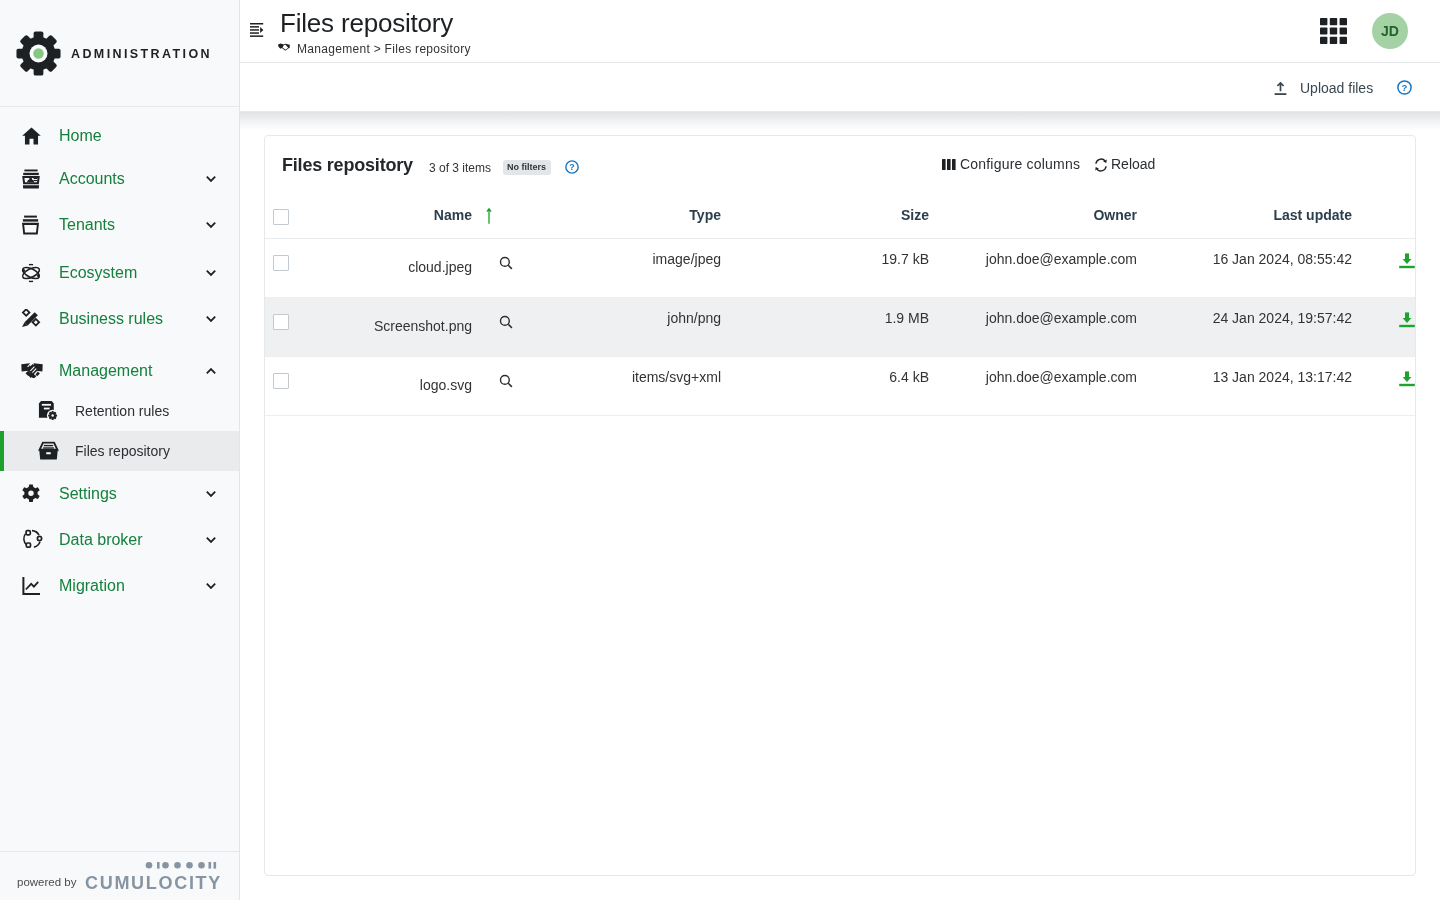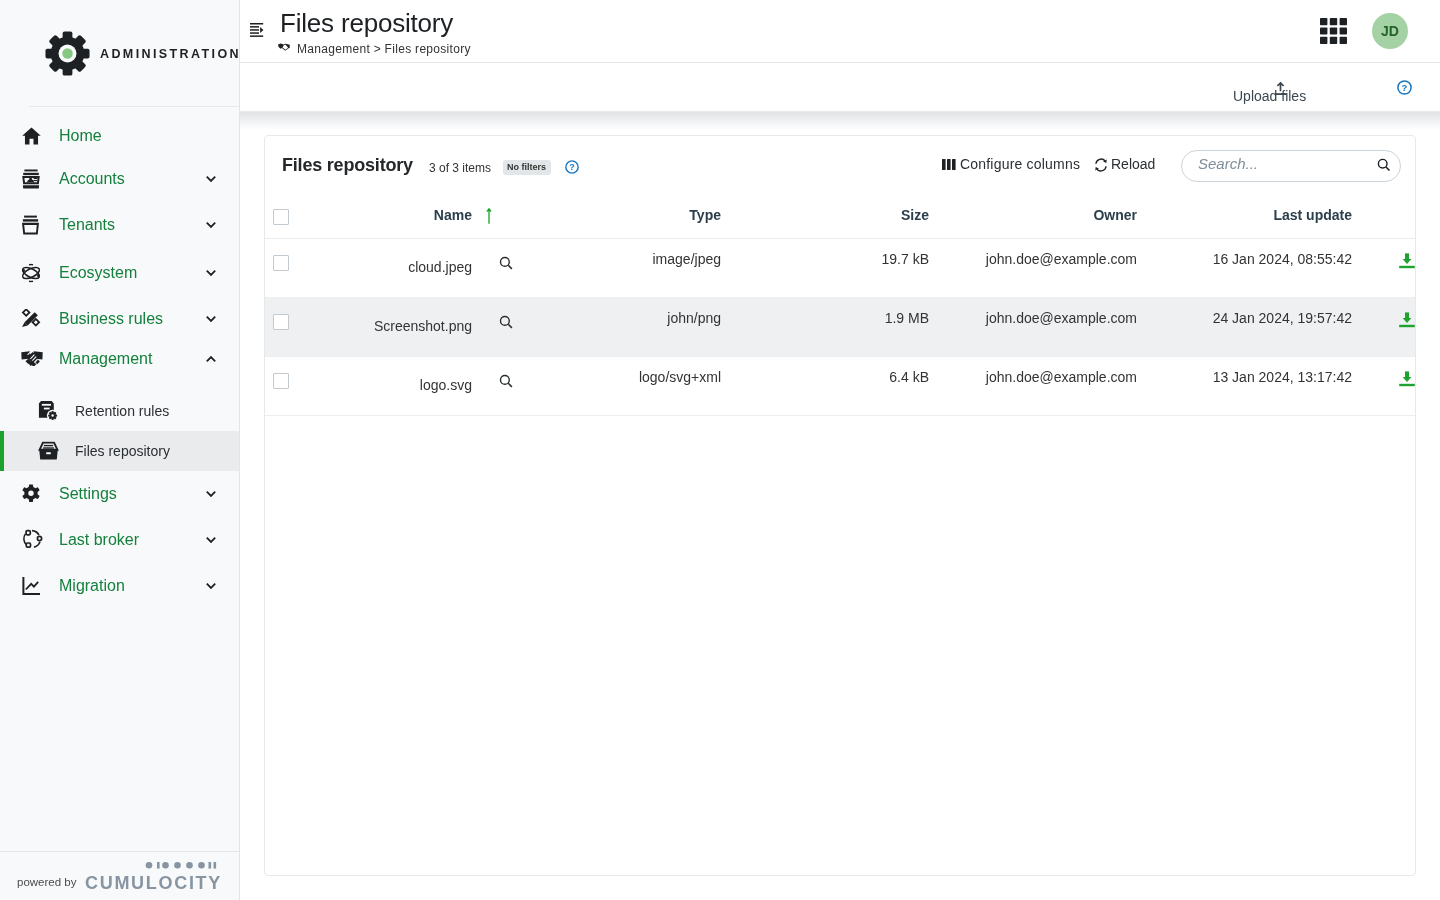--- a/index.html
+++ b/index.html
@@ -2,21 +2,21 @@
 <html><head>
 <meta charset="utf-8">
 <style>
   * { margin:0; padding:0; box-sizing:border-box; }
   html,body { width:1440px; height:900px; overflow:hidden; background:#fff;
     font-family:"Liberation Sans", sans-serif; color:#333; }
   
   #sidebar { position:absolute; left:0; top:0; width:240px; height:900px;
     background:#f8f9fa; border-right:1px solid #e2e5e8; }
   #brand { position:absolute; left:0; top:0; width:239px; height:107px;
-    border-bottom:1px solid #e6e8ea;margin-left:29px; }
+    border-bottom:1px solid #e6e8ea; }
   #brand .txt { position:absolute; left:71px; top:47px; font-size:12.5px; font-weight:bold;
     letter-spacing:2.4px; color:#1d2124; }
   .navitem { position:absolute; left:0; width:239px; height:47px; }
   .navitem .ic { position:absolute; left:22px; top:50%; transform:translateY(-50%); }
   .navitem .lb { position:absolute; left:59px; top:50%; transform:translateY(-50%);
     font-size:16px; color:#15803d; white-space:nowrap; }
   .navitem .ch { position:absolute; right:23px; top:50%; transform:translateY(-50%); }
   .subitem { position:absolute; left:0; width:239px; height:40px; }
   .subitem .ic { position:absolute; left:38px; top:50%; transform:translateY(-50%); }
   .subitem .lb { position:absolute; left:75px; top:50%; transform:translateY(-50%);
@@ -156,21 +156,21 @@
       <g stroke="#1d2124" stroke-width="1.7" fill="none">
         <rect x="2.7" y="1.2" width="4.4" height="4.4" transform="rotate(45 4.9 3.4)"></rect>
         <rect x="11.9" y="10.4" width="4.4" height="4.4" transform="rotate(45 14.1 12.6)"></rect>
       </g>
     </svg>
     <span class="lb">Business rules</span>
     <svg class="ch" width="10" height="7" viewBox="0 0 10 7">
         <path d="M0.8 1.2 L5 5.4 L9.2 1.2" stroke="#1d2124" stroke-width="1.8" fill="none"></path>
       </svg>
   </div>
-  <div class="navitem" style="top:335px;">
+  <div class="navitem" style="top:347px;">
     <svg class="ic" style="left:20.5px;margin-top:-1px;" width="22" height="16" viewBox="0 0 22 16">
       <g fill="#1d2124">
         <polygon points="0.3,2.2 8.8,1.2 9.9,8.4 0.6,9.6"></polygon>
         <polygon points="12.6,1.2 21.7,2.2 21.4,9.6 13.2,8.4"></polygon>
         <rect x="7.7" y="3.6" width="8" height="8" transform="rotate(45 11.7 7.6)"></rect>
         <rect x="-1.8" y="-1.8" width="3.8" height="3.8" transform="translate(7.2 11.2) rotate(45)"></rect>
         <rect x="-1.8" y="-1.8" width="3.8" height="3.8" transform="translate(9.8 13.2) rotate(45)"></rect>
         <rect x="-1.8" y="-1.8" width="3.8" height="3.8" transform="translate(12.6 14.1) rotate(45)"></rect>
         <rect x="-1.8" y="-1.8" width="3.8" height="3.8" transform="translate(16.2 11.4) rotate(45)"></rect>
       </g>
@@ -226,21 +226,21 @@
     <svg class="ic" style="left:21.5px;margin-top:-0.5px;" width="21" height="21" viewBox="0 0 21 21">
       <g stroke="#1d2124" stroke-width="1.6" fill="none">
         <path d="M10 2.1 A8.4 8.4 0 0 1 17 6.6"></path>
         <path d="M18 13.2 A8.4 8.4 0 0 1 12 18.6"></path>
         <path d="M4.4 16.3 A8.4 8.4 0 0 1 3.4 5.4"></path>
       </g>
       <rect x="4.1" y="2.1" width="4.2" height="4.2" rx="1.2" fill="none" stroke="#1d2124" stroke-width="1.7"></rect>
       <circle cx="17.5" cy="10" r="2.1" fill="none" stroke="#1d2124" stroke-width="1.7"></circle>
       <rect x="4.3" y="14.5" width="4.2" height="4.2" rx="1.2" fill="none" stroke="#1d2124" stroke-width="1.7"></rect>
     </svg>
-    <span class="lb">Last broker</span>
+    <span class="lb">Data broker</span>
     <svg class="ch" width="10" height="7" viewBox="0 0 10 7">
         <path d="M0.8 1.2 L5 5.4 L9.2 1.2" stroke="#1d2124" stroke-width="1.8" fill="none"></path>
       </svg>
   </div>
   <div class="navitem" style="top:562px;">
     <svg class="ic" style="left:21px;" width="20" height="22" viewBox="0 0 20 21">
       <path d="M2.4 1.4 V18.6 H19" stroke="#1d2124" stroke-width="2" fill="none"></path>
       <path d="M4.8 14 L10.2 8.4 L12.9 11.1 L17.2 6.4" stroke="#1d2124" stroke-width="1.8" fill="none"></path>
     </svg>
     <span class="lb">Migration</span>
@@ -294,21 +294,21 @@
         <rect x="19.6" y="18.8" width="7.4" height="7.2" rx="0.8"></rect>
     </g>
   </svg>
   <div id="avatar">JD</div>
 </div>
 <div id="actionbar">
   <svg style="position:absolute;left:1034px;top:19px;" width="13" height="13" viewBox="0 0 13 13">
     <path d="M6.5 9.2 V1.2 M3.4 4 L6.5 0.9 L9.6 4" stroke="#3a4750" stroke-width="1.7" fill="none"></path>
     <rect x="0.6" y="11.2" width="11.8" height="1.8" fill="#3a4750"></rect>
   </svg>
-  <span class="btnlink" style="position:absolute;left:993px;top:17px;margin-top:8px;">Upload files</span>
+  <span class="btnlink" style="position:absolute;left:1060px;top:17px;">Upload files</span>
   <svg style="position:absolute;left:1157px;top:17px;" width="15" height="15" viewBox="0 0 15 15">
     <circle cx="7.5" cy="7.5" r="6.6" fill="none" stroke="#1776bf" stroke-width="1.5"></circle>
     <text x="7.5" y="11" text-anchor="middle" font-size="9.5" font-weight="bold" fill="#1776bf" font-family="Liberation Sans, sans-serif">?</text>
   </svg>
 </div>
 <div id="abshadow"></div>
 <div id="card">
   <div id="cardhead">
     <div id="ctitle">Files repository</div>
     <div id="citems">3 of 3 items</div>
@@ -325,27 +325,20 @@
       </g>
     </svg>
     <span style="position:absolute;left:695px;top:20px;font-size:14px;letter-spacing:0.2px;color:#2b2f33;">Configure columns</span>
     <svg style="position:absolute;left:829px;top:21.5px;" width="14" height="14" viewBox="0 0 16 16">
       <path d="M2.2 6.6 A6 6 0 0 1 12.6 3.2" stroke="#1d2124" stroke-width="1.6" fill="none"></path>
       <path d="M13.8 9.4 A6 6 0 0 1 3.4 12.8" stroke="#1d2124" stroke-width="1.6" fill="none"></path>
       <path d="M14.6 1.6 L14.1 5.7 L10.4 3.9 Z" fill="#1d2124"></path>
       <path d="M1.4 14.4 L1.9 10.3 L5.6 12.1 Z" fill="#1d2124"></path>
     </svg>
     <span style="position:absolute;left:846px;top:20px;font-size:14px;color:#2b2f33;">Reload</span>
-    <div id="search">
-        <span class="ph">Search...</span>
-      <svg style="position:absolute;right:9px;top:6.5px;" width="14" height="14" viewBox="0 0 15 15">
-        <circle cx="6.1" cy="6.1" r="4.6" fill="none" stroke="#1d2124" stroke-width="1.5"></circle>
-        <path d="M9.6 9.6 L13.4 13.4" stroke="#1d2124" stroke-width="1.7"></path>
-      </svg>
-    </div>
     <svg style="position:absolute;left:219px;top:71px;z-index:2;" width="10" height="18" viewBox="0 0 10 18">
       <path d="M5 16.8 V2 M2.9 4.6 L5 1.8 L7.1 4.6" stroke="#17a128" stroke-width="1.3" fill="none"></path>
     </svg>
   </div>
   <table>
     <thead>
       <tr>
         <th class="cbcell cbh">
             <div class="cb"></div>
           </th>
@@ -403,21 +396,21 @@
       </tr>
       <tr>
         <td class="cbcell">
             <div class="cb"></div>
           </td>
         <td class="namecell">logo.svg</td>
         <td class="magcell"><svg style="margin-top:4.5px;margin-left:2px;" width="14" height="14" viewBox="0 0 15 15">
               <circle cx="6.3" cy="6.3" r="4.7" fill="none" stroke="#2a2e31" stroke-width="1.5"></circle>
               <path d="M9.9 9.9 L13.8 13.8" stroke="#2a2e31" stroke-width="1.7"></path>
             </svg></td>
-        <td class="typecell">logo/svg+xml</td>
+        <td class="typecell">items/svg+xml</td>
         <td class="sizecell">6.4 kB</td>
         <td class="ownercell">john.doe@example.com</td>
         <td class="datecell">13 Jan 2024, 13:17:42</td>
         <td class="dlcell"><svg style="margin-left:33px;margin-top:2.3px;" width="16" height="16" viewBox="0 0 16 16">
               <g fill="#1fa32e">
                 <rect x="6" y="0.4" width="4" height="6.4"></rect>
                 <path d="M3.6 6 H12.4 L8 11 Z"></path>
                 <rect x="0.2" y="12.8" width="15.6" height="2.4"></rect>
               </g>
             </svg></td>

